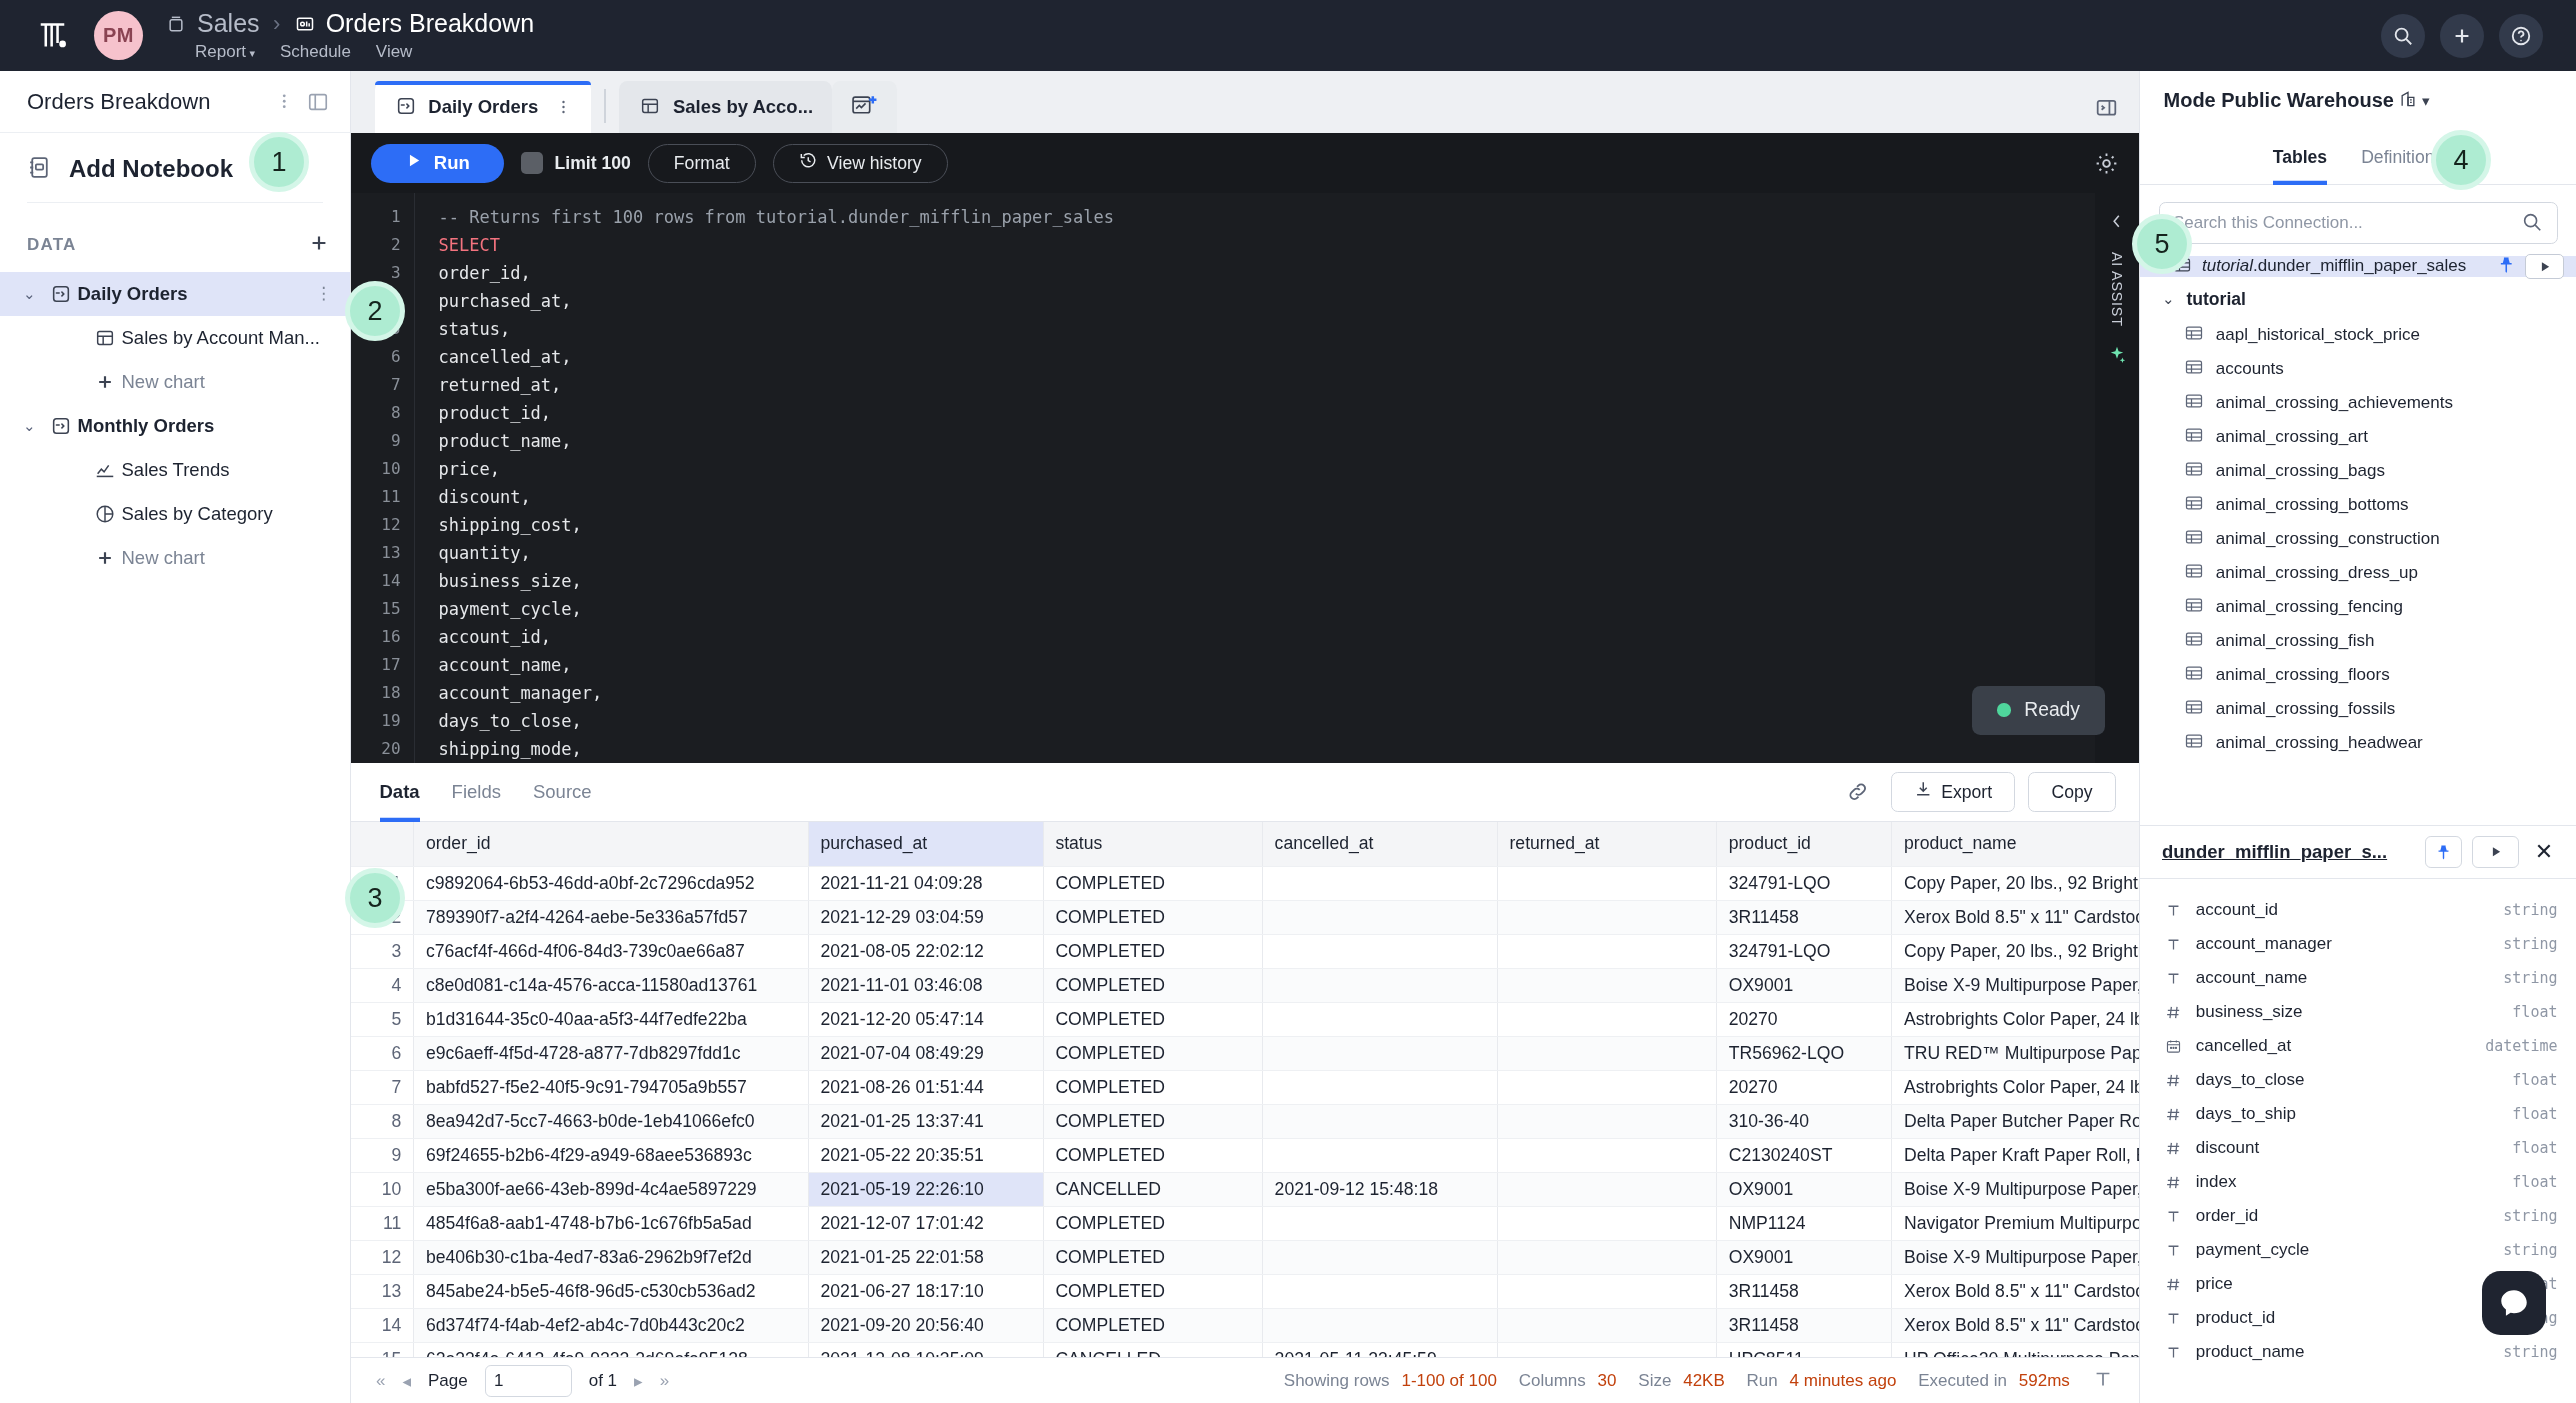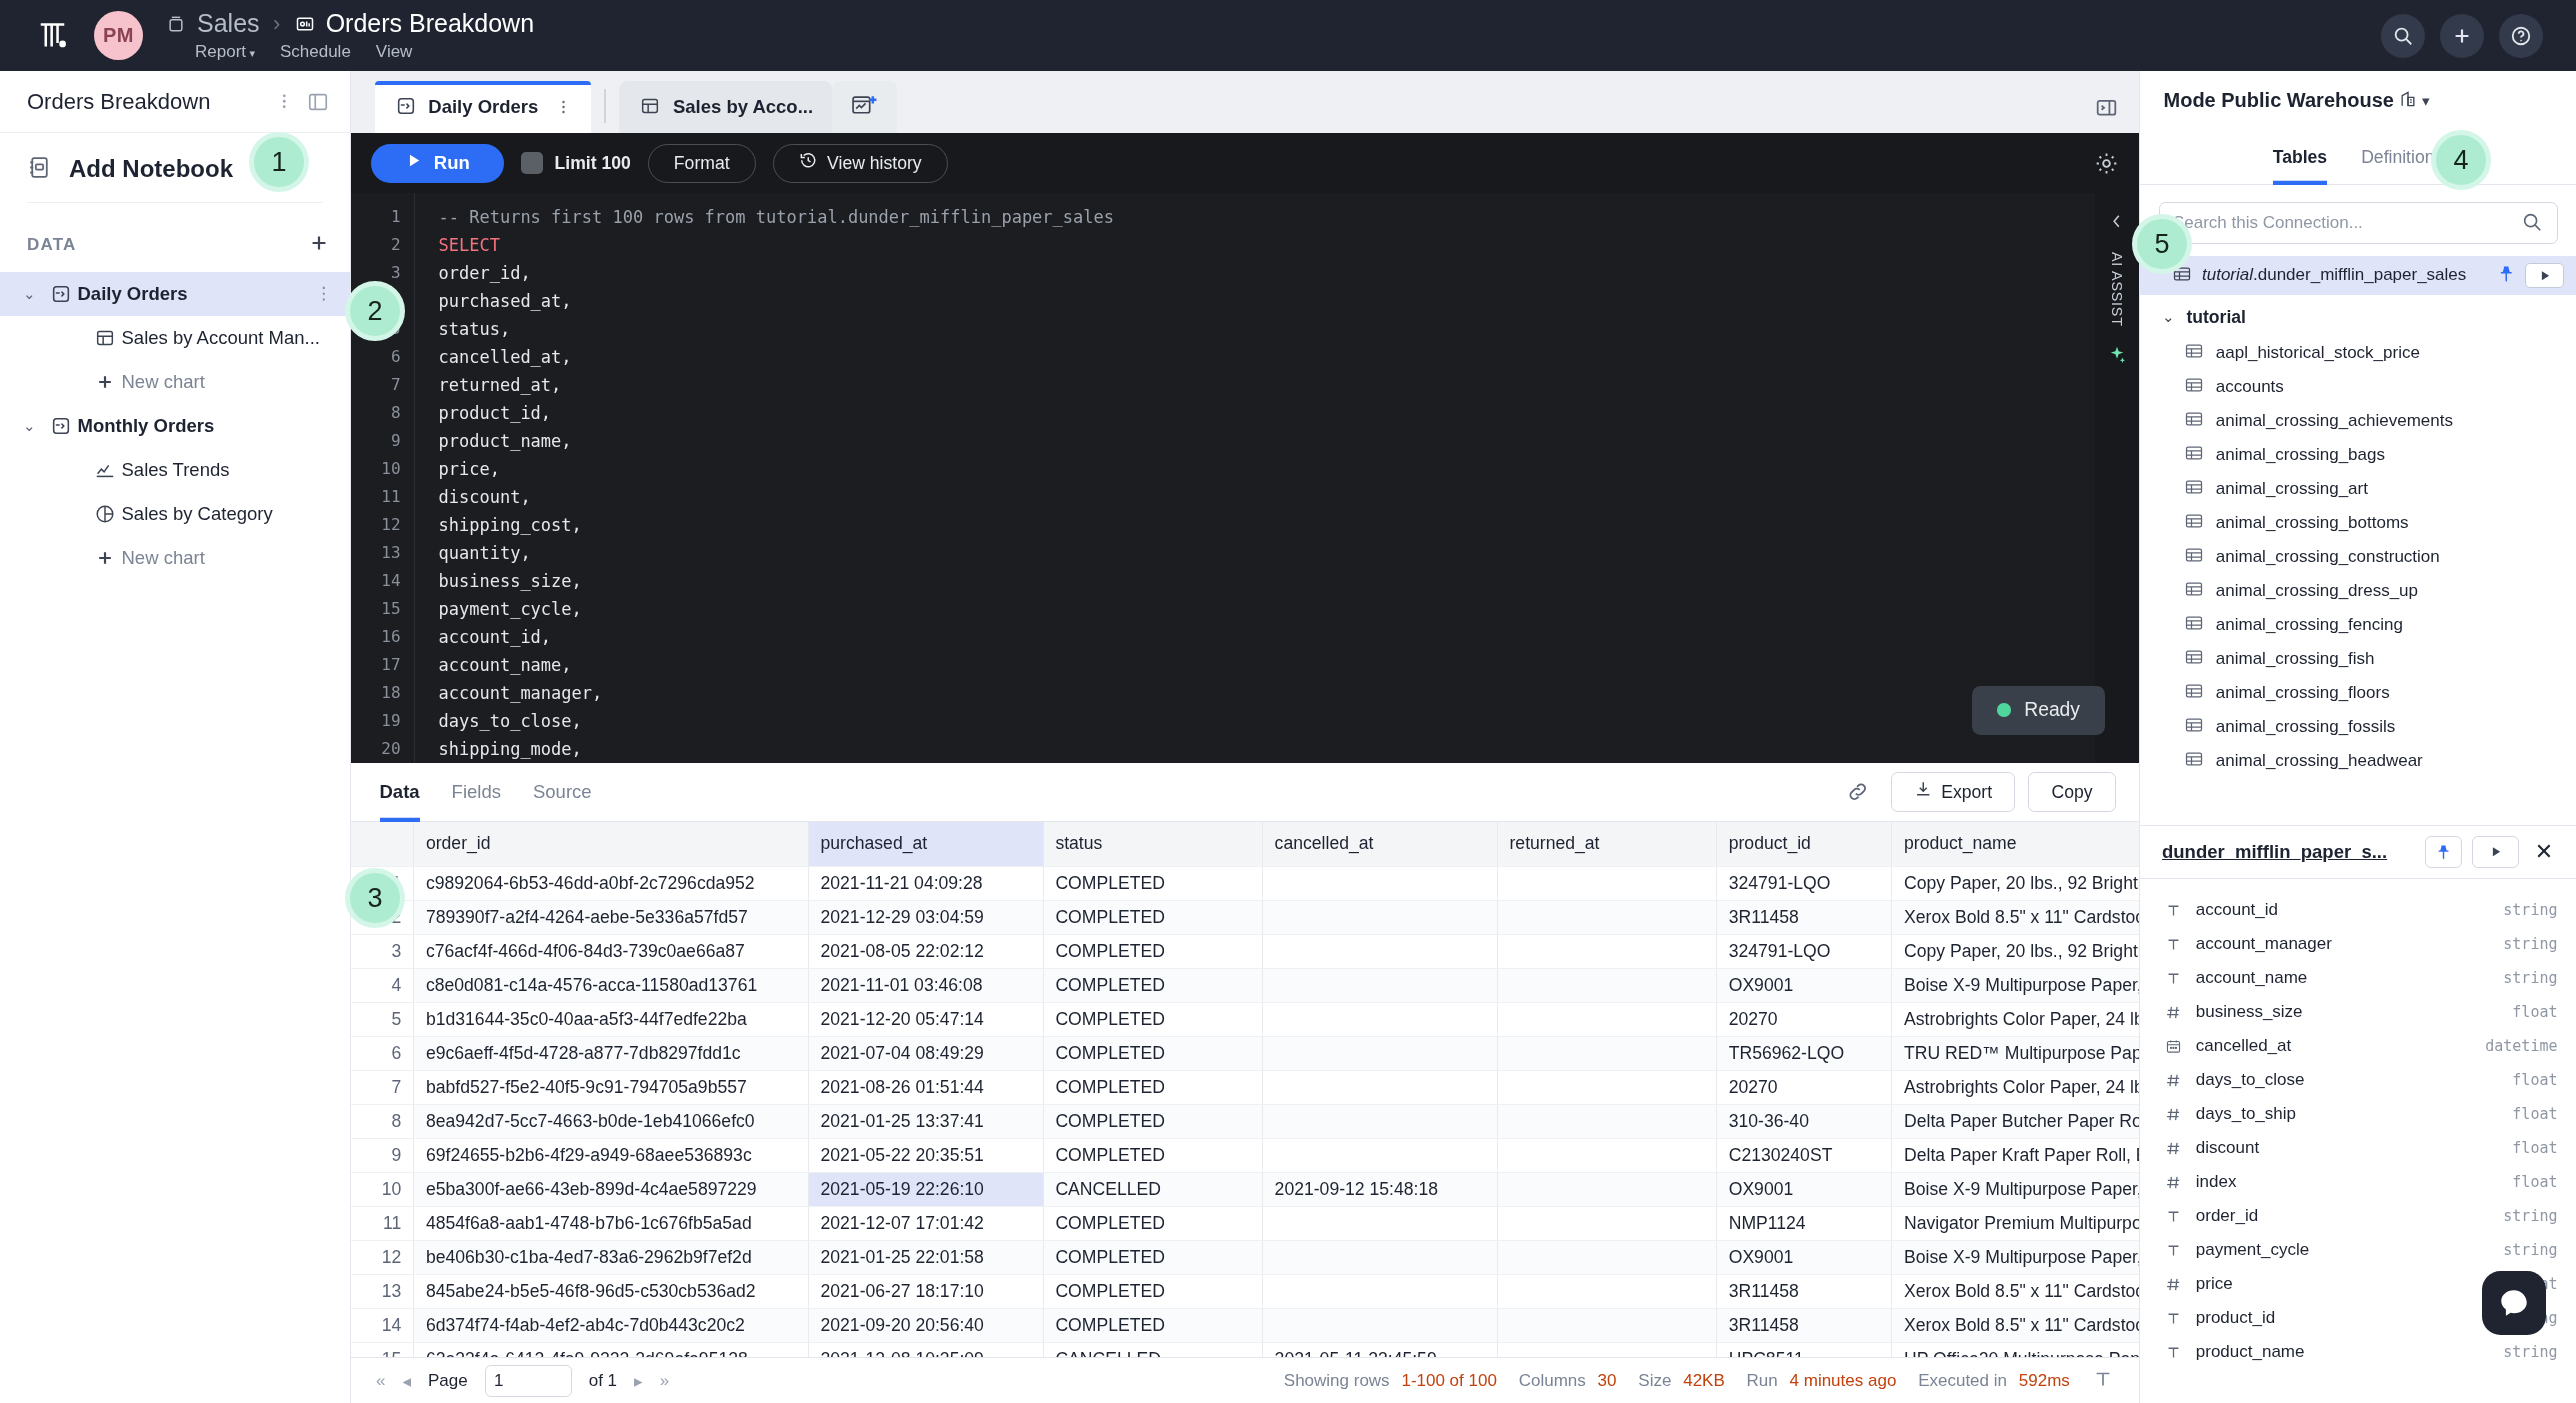--- a/index.html
+++ b/index.html
@@ -209,21 +209,21 @@
   .rp-search .box {
     height: 42px; border: 0.8px solid #d3d8e0; border-radius: 6.7px; display: flex; align-items: center;
     padding: 0 13.4px;
   }
   .rp-search input {
     flex: 1; border: none; outline: none; font-size: 17px; color: #1d2330;
     font-family: "Liberation Sans", sans-serif; background: transparent;
   }
   .rp-search input::placeholder { color: #8f97a5; }
   .pinned-row {
-    height: 39px; background: #dfe4f8; display: flex; align-items: center; gap: 10px; padding: 0 11.8px 0 32px;
+    height: 21px; background: #dfe4f8; display: flex; align-items: center; gap: 10px; padding: 0 11.8px 0 32px;
   }
   .pinned-name { font-size: 17px; color: #1d2330; flex: 1; white-space: nowrap; overflow: hidden; }
   .pinned-name i { font-style: italic; }
   .mini-run {
     width: 39px; height: 25px; border: 0.8px solid #c5cbd6; border-radius: 5px; background: #fff;
     display: flex; align-items: center; justify-content: center; color: #3c4352; cursor: pointer;
   }
   .schema-hdr { display: flex; align-items: center; gap: 11.8px; padding: 11.8px 18.5px 8.4px 22px; }
   .schema-hdr .nm { font-size: 17.6px; font-weight: 700; color: #1d2330; }
   .tbl-list { flex: 1; overflow: hidden; }
@@ -880,28 +880,28 @@
                 <rect x="3" y="5" width="18" height="14" rx="2"></rect>
                 <path d="M3 9.5h18M3 14.5h18M9 9.5V19"></path>
               </svg></span>
             <span class="nm">animal_crossing_achievements</span>
           </div>
           <div class="tbl-row">
             <span><svg width="20" height="20" viewBox="0 0 24 24" fill="none" stroke="#5d6577" stroke-width="1.5">
                 <rect x="3" y="5" width="18" height="14" rx="2"></rect>
                 <path d="M3 9.5h18M3 14.5h18M9 9.5V19"></path>
               </svg></span>
+            <span class="nm">animal_crossing_art</span>
+          </div>
+          <div class="tbl-row">
+            <span><svg width="20" height="20" viewBox="0 0 24 24" fill="none" stroke="#5d6577" stroke-width="1.5">
+                <rect x="3" y="5" width="18" height="14" rx="2"></rect>
+                <path d="M3 9.5h18M3 14.5h18M9 9.5V19"></path>
+              </svg></span>
             <span class="nm">animal_crossing_bags</span>
-          </div>
-          <div class="tbl-row">
-            <span><svg width="20" height="20" viewBox="0 0 24 24" fill="none" stroke="#5d6577" stroke-width="1.5">
-                <rect x="3" y="5" width="18" height="14" rx="2"></rect>
-                <path d="M3 9.5h18M3 14.5h18M9 9.5V19"></path>
-              </svg></span>
-            <span class="nm">animal_crossing_art</span>
           </div>
           <div class="tbl-row">
             <span><svg width="20" height="20" viewBox="0 0 24 24" fill="none" stroke="#5d6577" stroke-width="1.5">
                 <rect x="3" y="5" width="18" height="14" rx="2"></rect>
                 <path d="M3 9.5h18M3 14.5h18M9 9.5V19"></path>
               </svg></span>
             <span class="nm">animal_crossing_bottoms</span>
           </div>
           <div class="tbl-row">
             <span><svg width="20" height="20" viewBox="0 0 24 24" fill="none" stroke="#5d6577" stroke-width="1.5">

